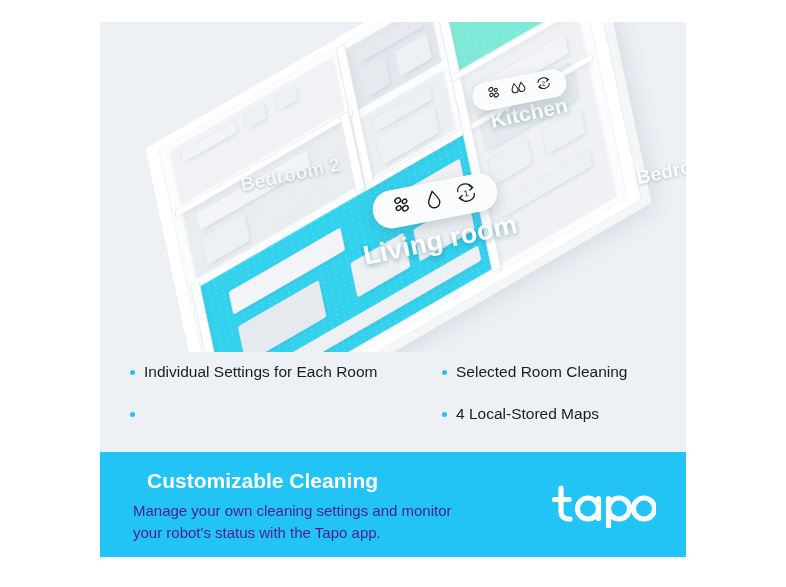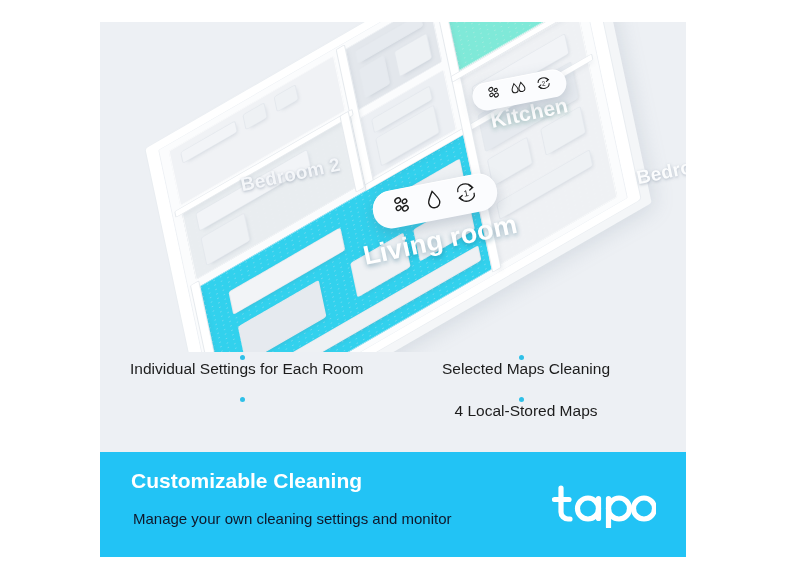--- a/index.html
+++ b/index.html
@@ -131,40 +131,40 @@
   .bubble.small{left:372px;top:54px;padding:4px 10px;border-radius:18px;}
   .bubble.small .ic{margin:0 4px;}
 
   
   .features{
     position:absolute;left:100px;top:355px;width:586px;height:80px;
   }
   .fcol{position:absolute;top:0;}
   .fcol.c1{left:30px;}
   .fcol.c2{left:342px;}
-  .frow{display:flex;align-items:center;height:34px;flex-direction:column;}
+  .frow{display:flex;align-items:center;height:34px;}
   .frow + .frow{margin-top:8px;}
   .dot{
     width:5px;height:5px;border-radius:50%;
     background:#2fc0e8;margin-right:9px;flex:0 0 auto;
   }
   .ftxt{font-size:15.5px;color:#1c1c1c;white-space:nowrap;}
 
   
   .banner{
     position:absolute;left:100px;top:452px;width:586px;height:105px;
     background:#22c3f5;
   }
   .banner-title{
-    position:absolute;left:31px;top:17px;
+    position:absolute;left:47px;top:17px;
     font-size:21px;font-weight:700;color:#ffffff;
   }
   .banner-sub{
-    position:absolute;left:33px;top:56px;
-    font-size:15px;line-height:22px;color:#0f172a;
+    position:absolute;left:33px;top:48px;
+    font-size:15px;line-height:22px;color:#4c1d95;
   }
   .banner-sub div{white-space:nowrap;}
   .logo{
     position:absolute;right:30px;top:30px;
     font-size:42px;line-height:42px;font-weight:400;
     color:#ffffff;letter-spacing:-1px;
   }
   .logo svg{display:block;}
 </style>
 </head>
@@ -311,33 +311,34 @@
         <span class="dot"></span>
         <span class="ftxt">Individual Settings for Each Room</span>
       </div>
       <div class="frow">
         <span class="dot"></span>
       </div>
     </div>
     <div class="fcol c2">
       <div class="frow">
         <span class="dot"></span>
-        <span class="ftxt">Selected Maps Cleaning</span>
+        <span class="ftxt">Selected Room Cleaning</span>
       </div>
       <div class="frow">
         <span class="dot"></span>
         <span class="ftxt">4 Local-Stored Maps</span>
       </div>
     </div>
   </div>
 
   <div class="banner">
     <div class="banner-title">Customizable Cleaning</div>
     <div class="banner-sub">
       <div>Manage your own cleaning settings and monitor</div>
+      <div>your robot's status with the Tapo app.</div>
     </div>
     <div class="logo">
       <svg width="104" height="46" viewBox="0 0 104 46" aria-hidden="true">
         <g fill="none" stroke="#ffffff" stroke-width="5.2" stroke-linecap="round">
 
           <path d="M9 6 L9 30 a7 7 0 0 0 7 7 h2"></path>
           <path d="M2.5 17.5 H17"></path>
 
           <circle cx="36" cy="26.5" r="10.5"></circle>
           <path d="M46.5 16.5 L46.5 36.5"></path>

